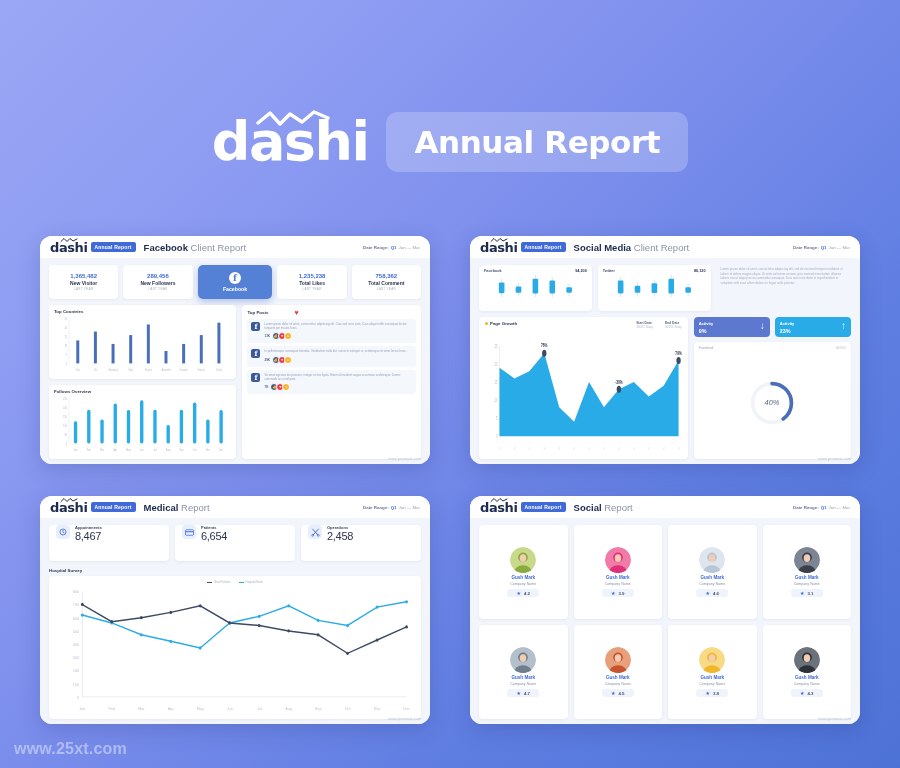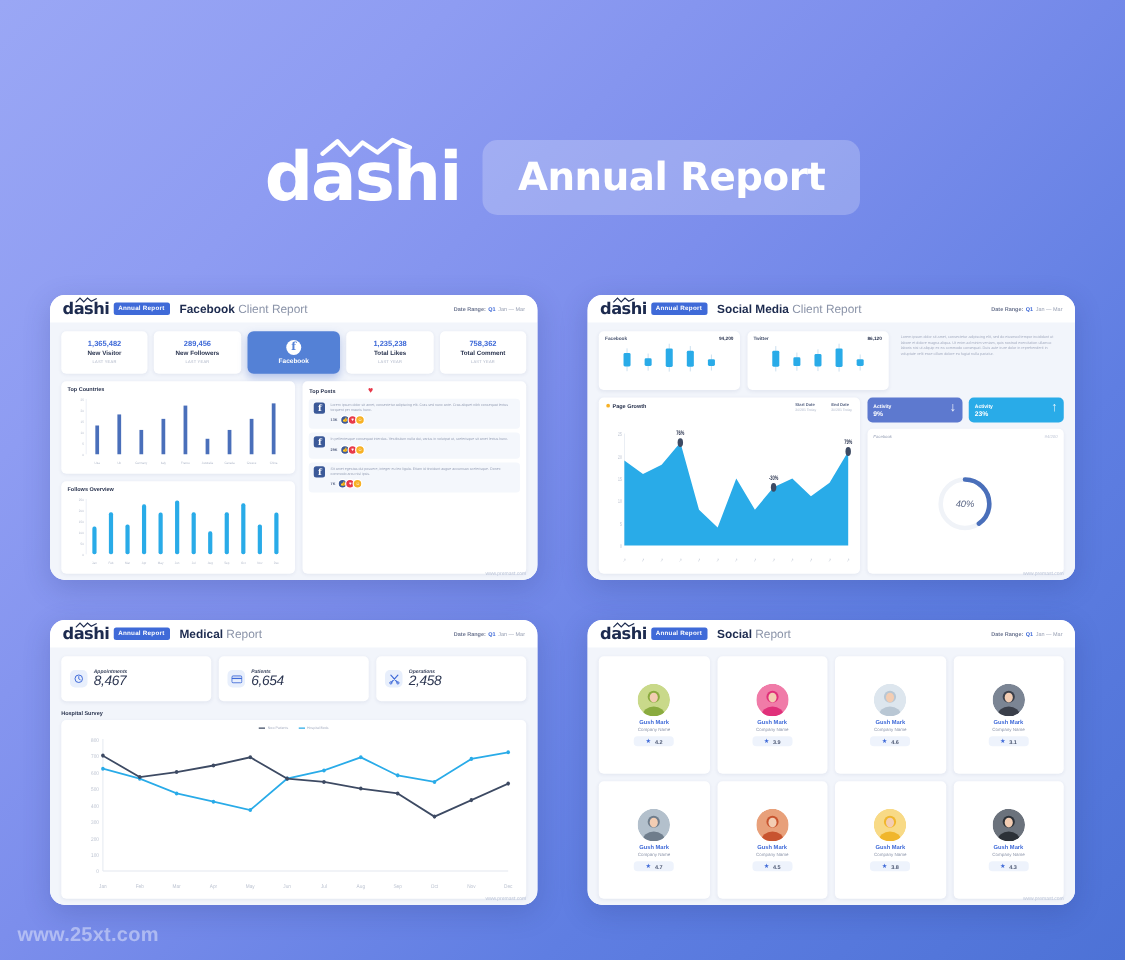--- a/index.html
+++ b/index.html
@@ -107,21 +107,21 @@
   .arrow{color:#fff;font-size:10px;line-height:1;opacity:.92;}
   .donut-row{display:flex;gap:5px;flex:1;min-height:0;font-style:italic;}
   .donut-card{flex:1;padding:4px 5px;display:flex;flex-direction:column;min-width:0;}
   .donut-head{display:flex;justify-content:space-between;}
   .donut-head .n{font-size:3.4px;color:#9aa3b8;}
   .donut-head .v{font-size:3.4px;color:#c0c7d6;}
   .donut-wrap{flex:1;display:flex;align-items:center;justify-content:center;min-height:0;}
 
   
   .m-row{display:flex;gap:6px;flex:none;}
-  .m-kpi{flex:1;height:36px;display:flex;align-items:center;gap:5px;padding:0 7px;box-sizing:border-box;font-style:italic;}
+  .m-kpi{flex:1;height:36px;display:flex;gap:5px;padding:0 7px;box-sizing:border-box;}
   .m-ico{width:14px;height:14px;border-radius:4px;background:#e8effc;display:flex;align-items:center;justify-content:center;flex:none;}
   .m-kpi .l{font-size:4px;font-weight:700;color:#3c465f;}
   .m-kpi .v{font-size:11px;font-weight:400;color:#2b3550;letter-spacing:-0.3px;line-height:1.1;}
   .m-main{display:flex;gap:6px;margin-top:7px;flex:1;min-height:0;}
   .m-left{flex:1.72;display:flex;flex-direction:column;min-width:0;}
   .m-right{flex:1;display:flex;flex-direction:column;min-width:0;}
   .sec-title{font-size:4.4px;font-weight:700;color:#2b3550;margin-bottom:3px;}
   .legend{display:flex;gap:8px;justify-content:center;align-items:center;}
   .lg{display:flex;align-items:center;gap:2px;font-size:2.8px;color:#aab2c4;}
   .lg i{width:5px;height:1px;display:block;}

